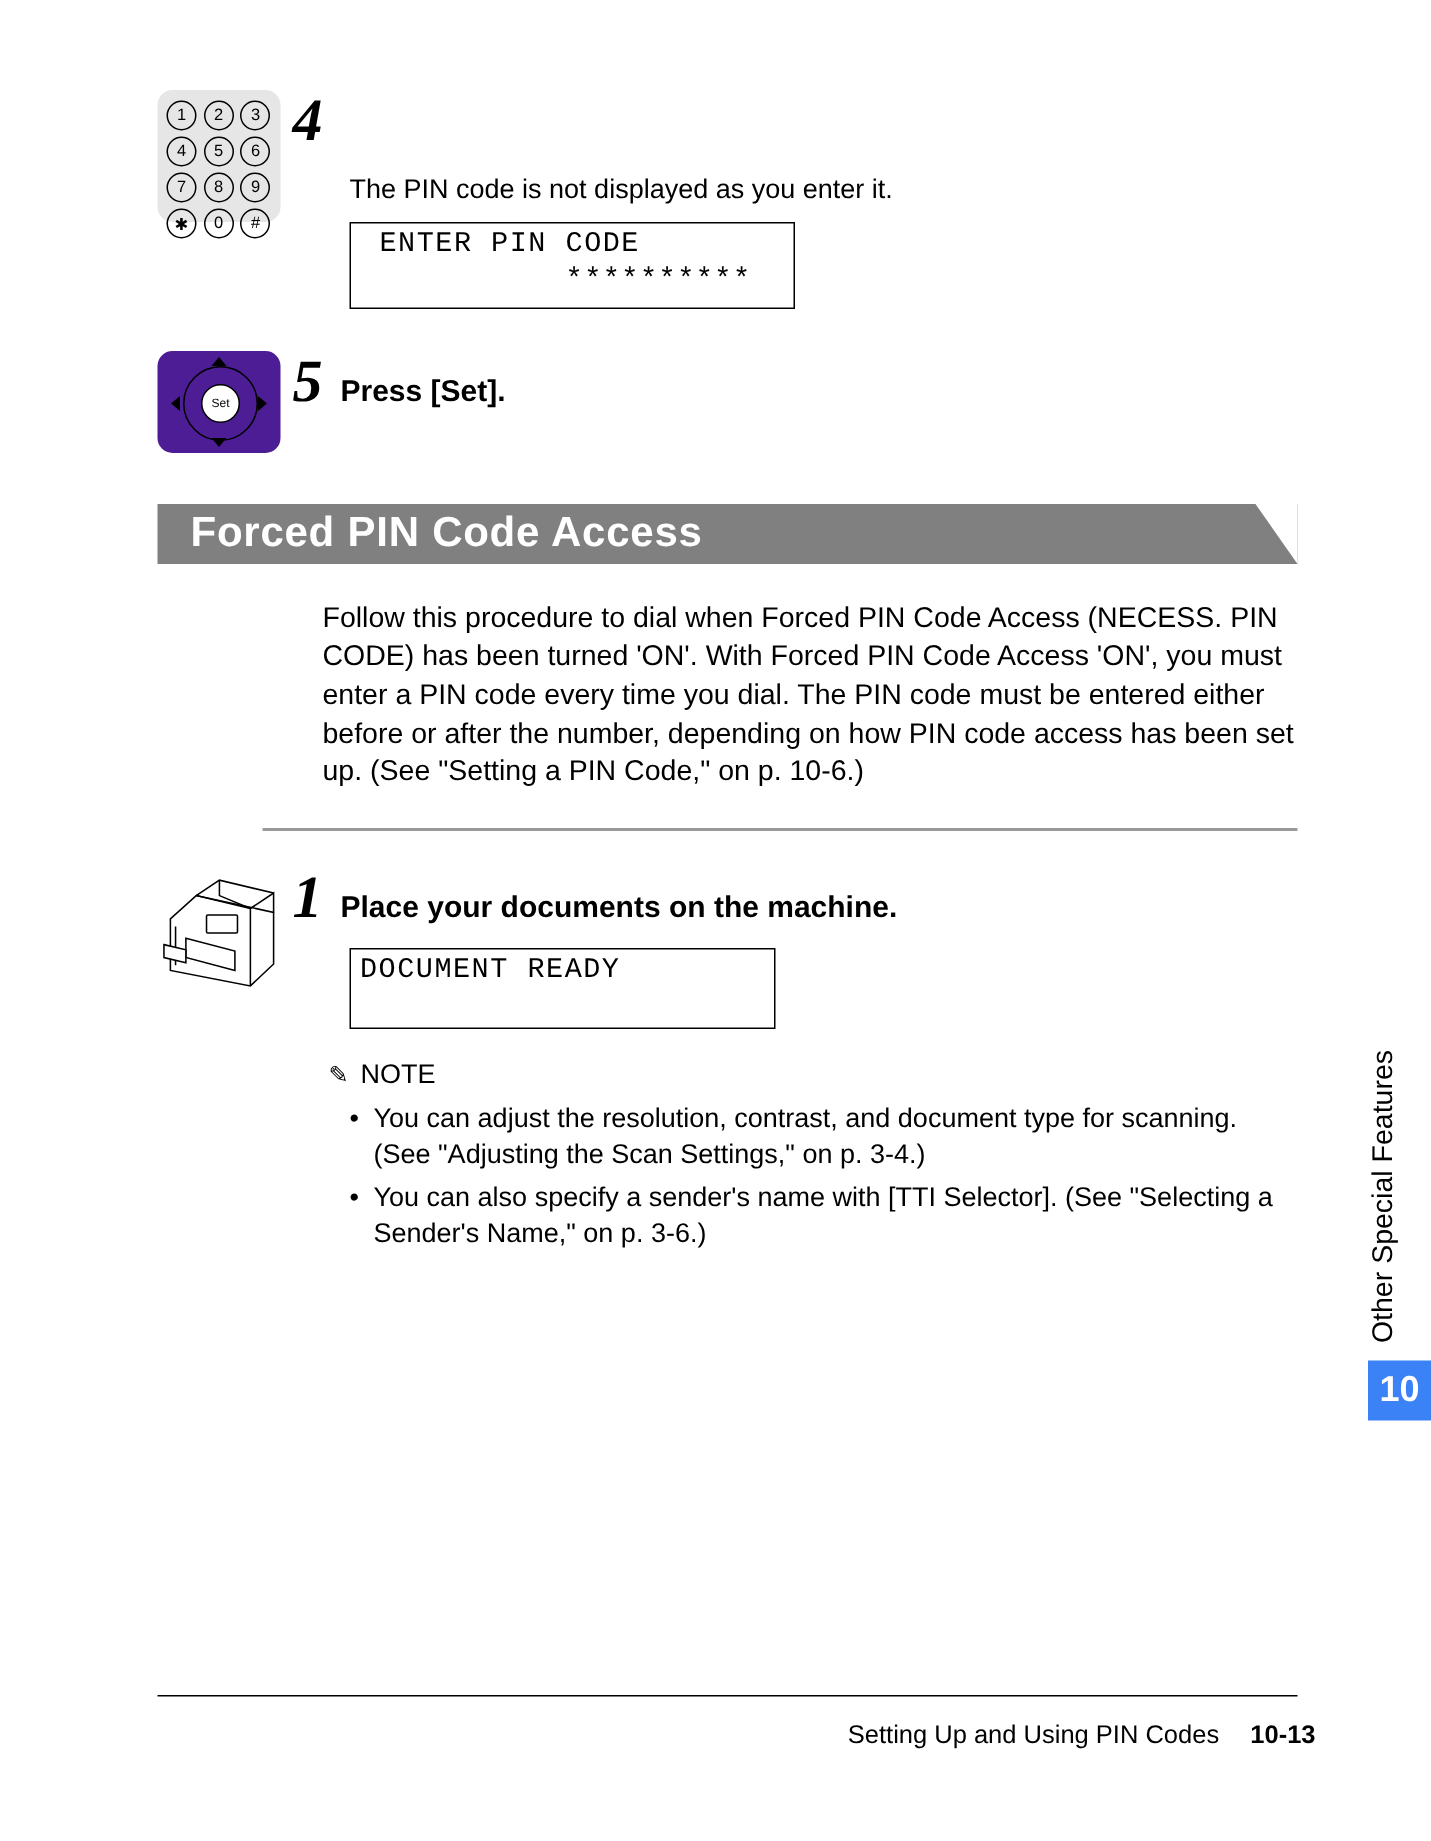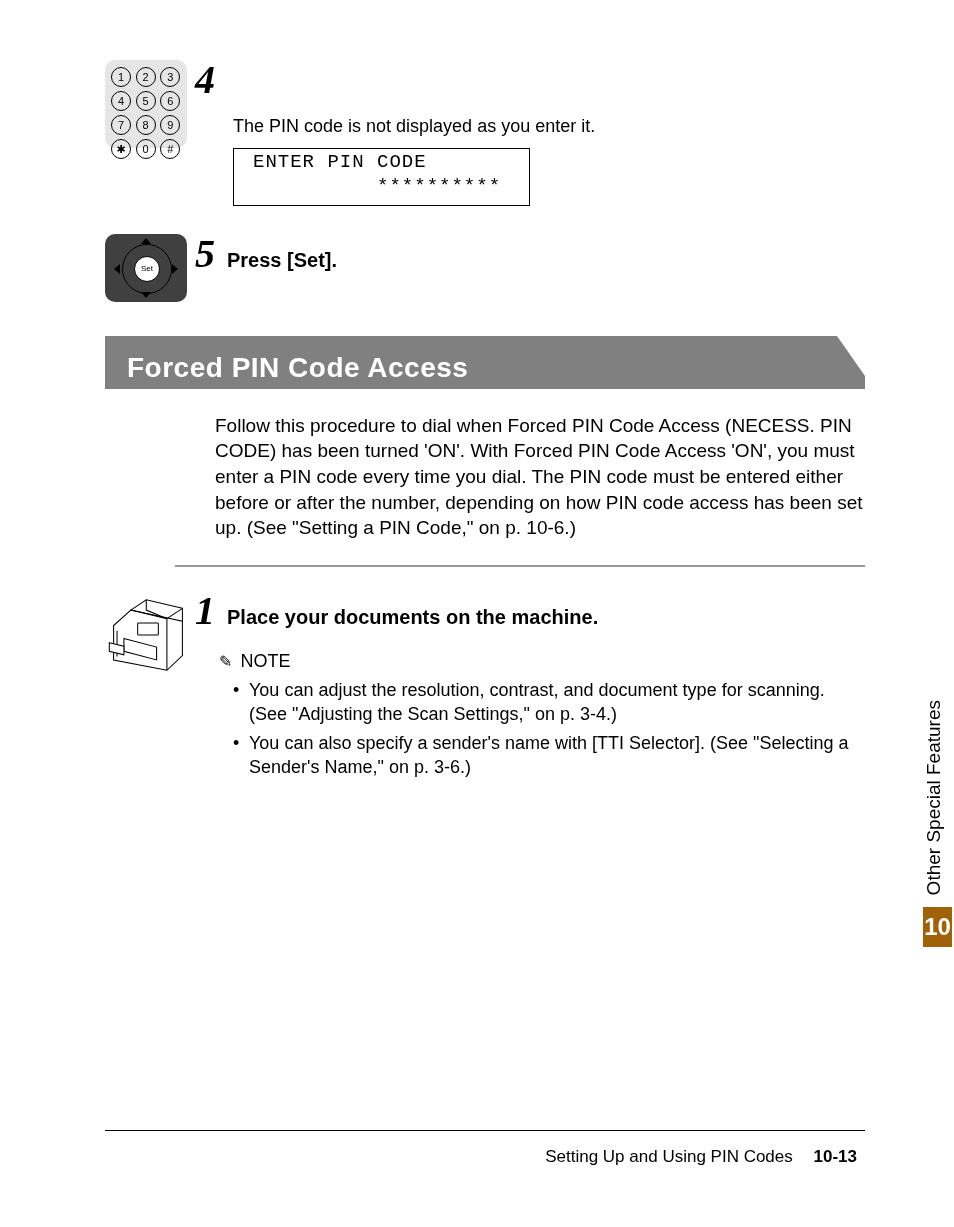--- a/index.html
+++ b/index.html
@@ -85,21 +85,21 @@
     line-height: 1.25;
     white-space: pre;
   }
   .section-band {
     background: #808080;
     color: #fff;
     font-family: "Arial Narrow", Arial, sans-serif;
     font-weight: bold;
     font-size: 28px;
     letter-spacing: 0.5px;
-    padding: 16px 22px 5px 22px;
+    padding: 3px 22px 5px 22px;
     position: relative;
     margin-top: 34px;
     margin-bottom: 24px;
   }
   .section-band::after {
     content: "";
     position: absolute;
     right: 0;
     top: 0;
     border-top: 40px solid #fff;
@@ -160,21 +160,21 @@
     font-size: 11px;
     font-family: Arial, sans-serif;
     display: flex;
     align-items: center;
     justify-content: center;
     width: 18px;
     height: 18px;
   }
   
   .setnav {
-    background: #404040;
+    background: #4c1d95;
     border-radius: 10px;
     width: 82px;
     height: 68px;
     position: relative;
   }
   .setnav .ring {
     position: absolute;
     top: 10px;
     left: 17px;
     width: 48px;
@@ -213,42 +213,42 @@
     top: 700px;
   }
   .sidetab-label {
     writing-mode: vertical-rl;
     transform: rotate(180deg);
     font-size: 19px;
     margin-right: 9px;
     margin-bottom: 12px;
   }
   .sidetab-num {
-    background: #a16207;
+    background: #3b82f6;
     color: #fff;
     font-weight: bold;
     font-size: 24px;
-    width: 29px;
+    width: 42px;
     height: 40px;
     display: flex;
     align-items: center;
     justify-content: center;
   }
   
   .footrule {
     position: absolute;
     bottom: 96px;
     left: 105px;
     width: 760px;
     border-top: 1.5px solid #000;
   }
   .footer {
     position: absolute;
     bottom: 60px;
-    right: 97px;
+    right: 77px;
     font-size: 17px;
   }
   .footer .pn { font-weight: bold; margin-left: 16px; }
   .pencil {
     font-size: 16px;
   }
 </style>
 </head>
 <body>
 
@@ -322,20 +322,21 @@
             <path d="M5 60 L22 64 L22 74 L5 70 Z" fill="#fff"></path>
             <path d="M48 10 L48 22 L72 32"></path>
           </g>
         </svg>
       </div>
       <div class="step-body">
         <div class="step-heading">
           <span class="step-num">1</span>
           <span class="step-title">Place your documents on the machine.</span>
         </div>
+        <div class="lcd2">DOCUMENT READY</div>
 
         <div class="note-block">
           <div class="note-head">
             <span class="pencil">✎</span>
             <span>NOTE</span>
           </div>
           <div class="note-items">
             <div class="bi">
               <span class="dot">•</span>
               <span>You can adjust the resolution, contrast, and document type for scanning. (See "Adjusting the Scan Settings," on p. 3-4.)</span>

